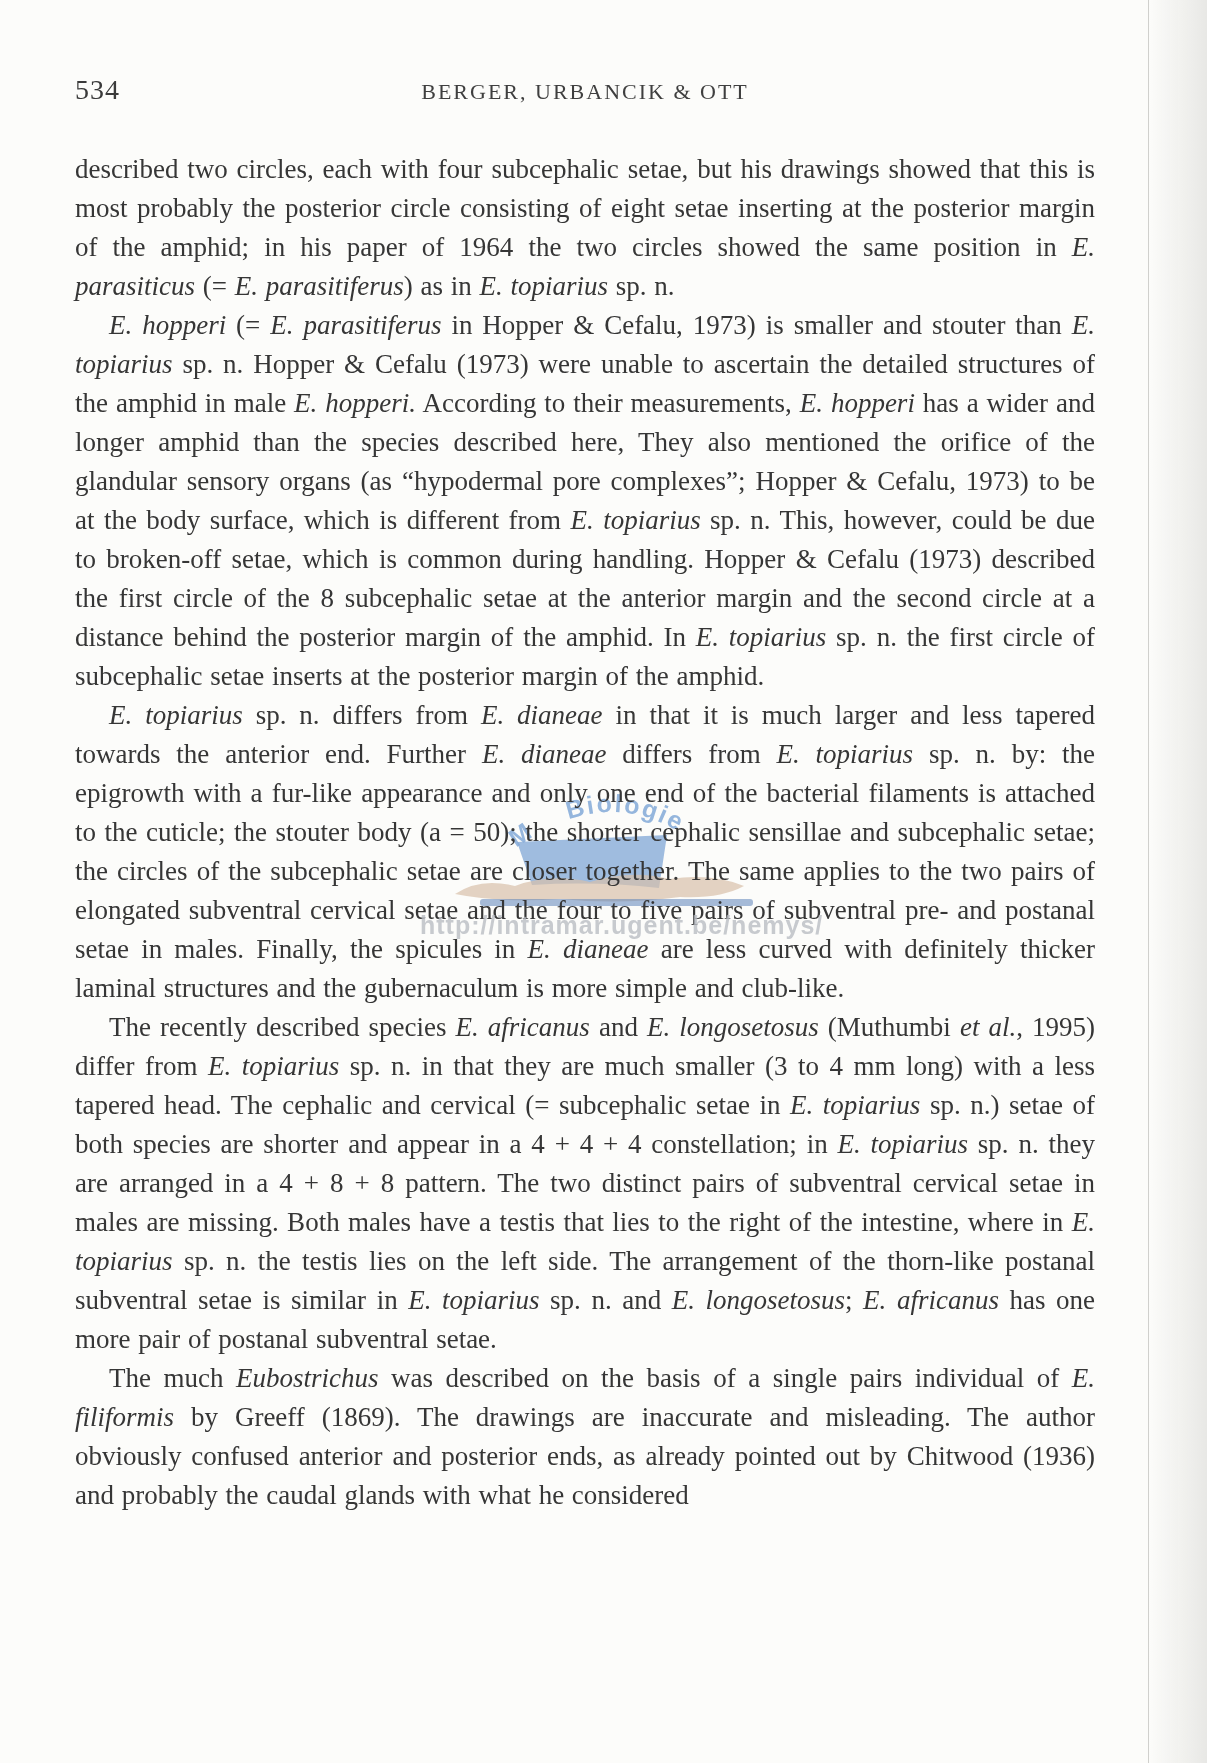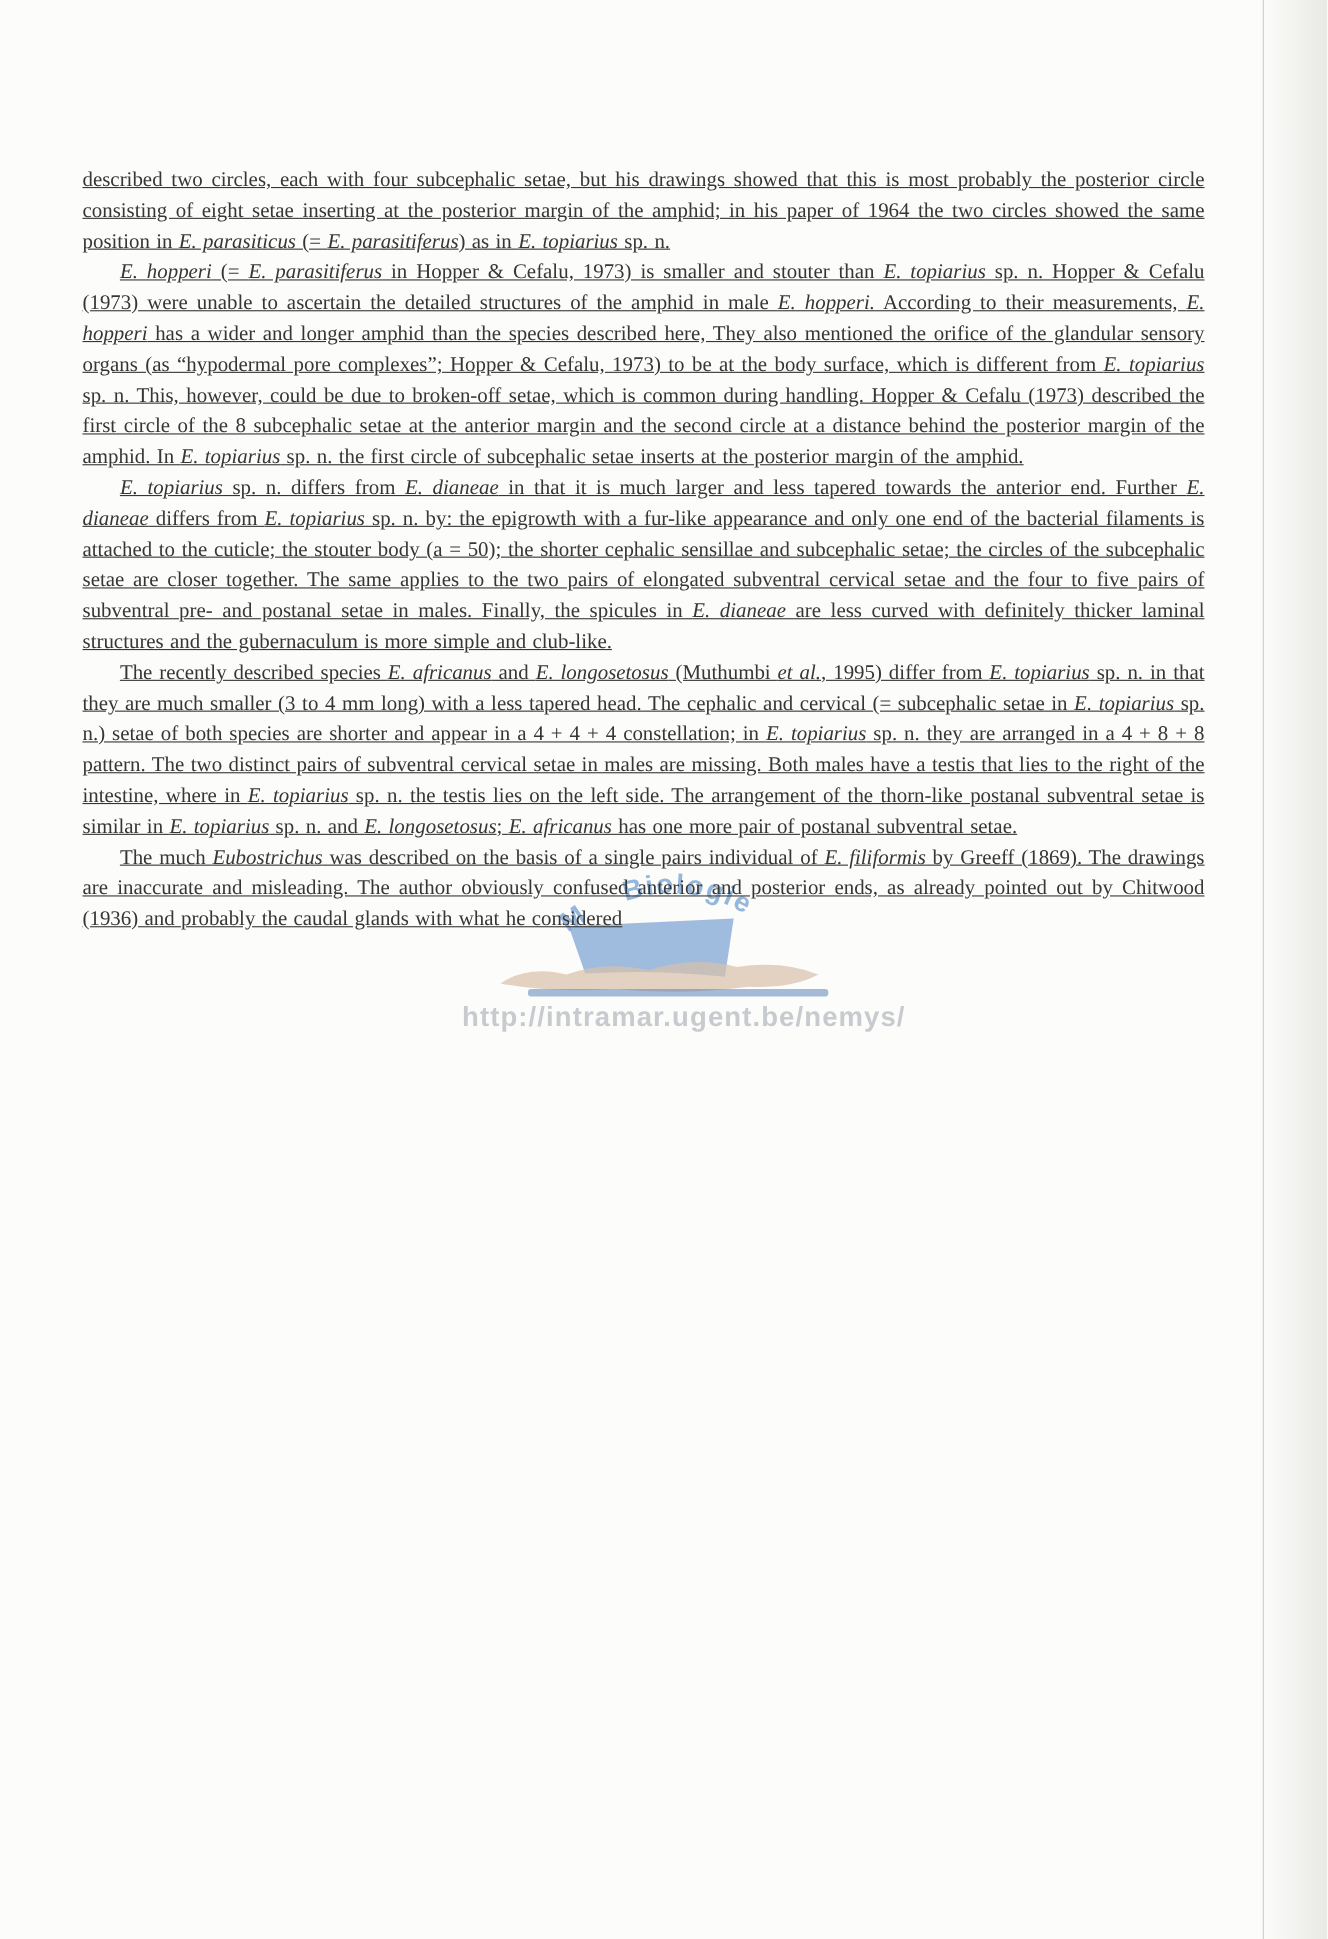--- a/index.html
+++ b/index.html
@@ -52,26 +52,25 @@
   }
   .body-text {
     position: absolute;
     top: 150px;
     left: 75px;
     width: 1020px;
     z-index: 2;
   }
   .body-text p {
     margin: 0;
-    font-size: 19px;
-    line-height: 28px;
+    font-size: 27px;
+    line-height: 39px;
     text-align: justify;
     text-justify: inter-word;
     word-spacing: 1px;
-    text-decoration: underline;
   }
   .body-text p.indent {
     text-indent: 34px;
   }
   
   .watermark {
     position: absolute;
     left: 420px;
     top: 782px;
     width: 360px;
@@ -107,20 +106,24 @@
     white-space: nowrap;
   }
 </style>
 </head>
 <body>
 
 <div class="page">
 
   <div class="edge-shade"></div>
 
+  <header class="running-header">
+    <span class="pageno">534</span>
+    <span class="rhead">BERGER, URBANCIK &amp; OTT</span>
+  </header>
 
   <div class="watermark">
     <svg width="360" height="128" viewBox="0 0 360 128">
       <defs>
         <path id="arcpath" d="M 96 66 Q 178 6 252 46" fill="none"></path>
       </defs>
 
       <text font-family="Liberation Sans, sans-serif" font-size="25" font-weight="bold" fill="#7ca5d6" opacity="0.8" letter-spacing="2">
         <textPath href="#arcpath" startOffset="0%">M</textPath>
       </text>

